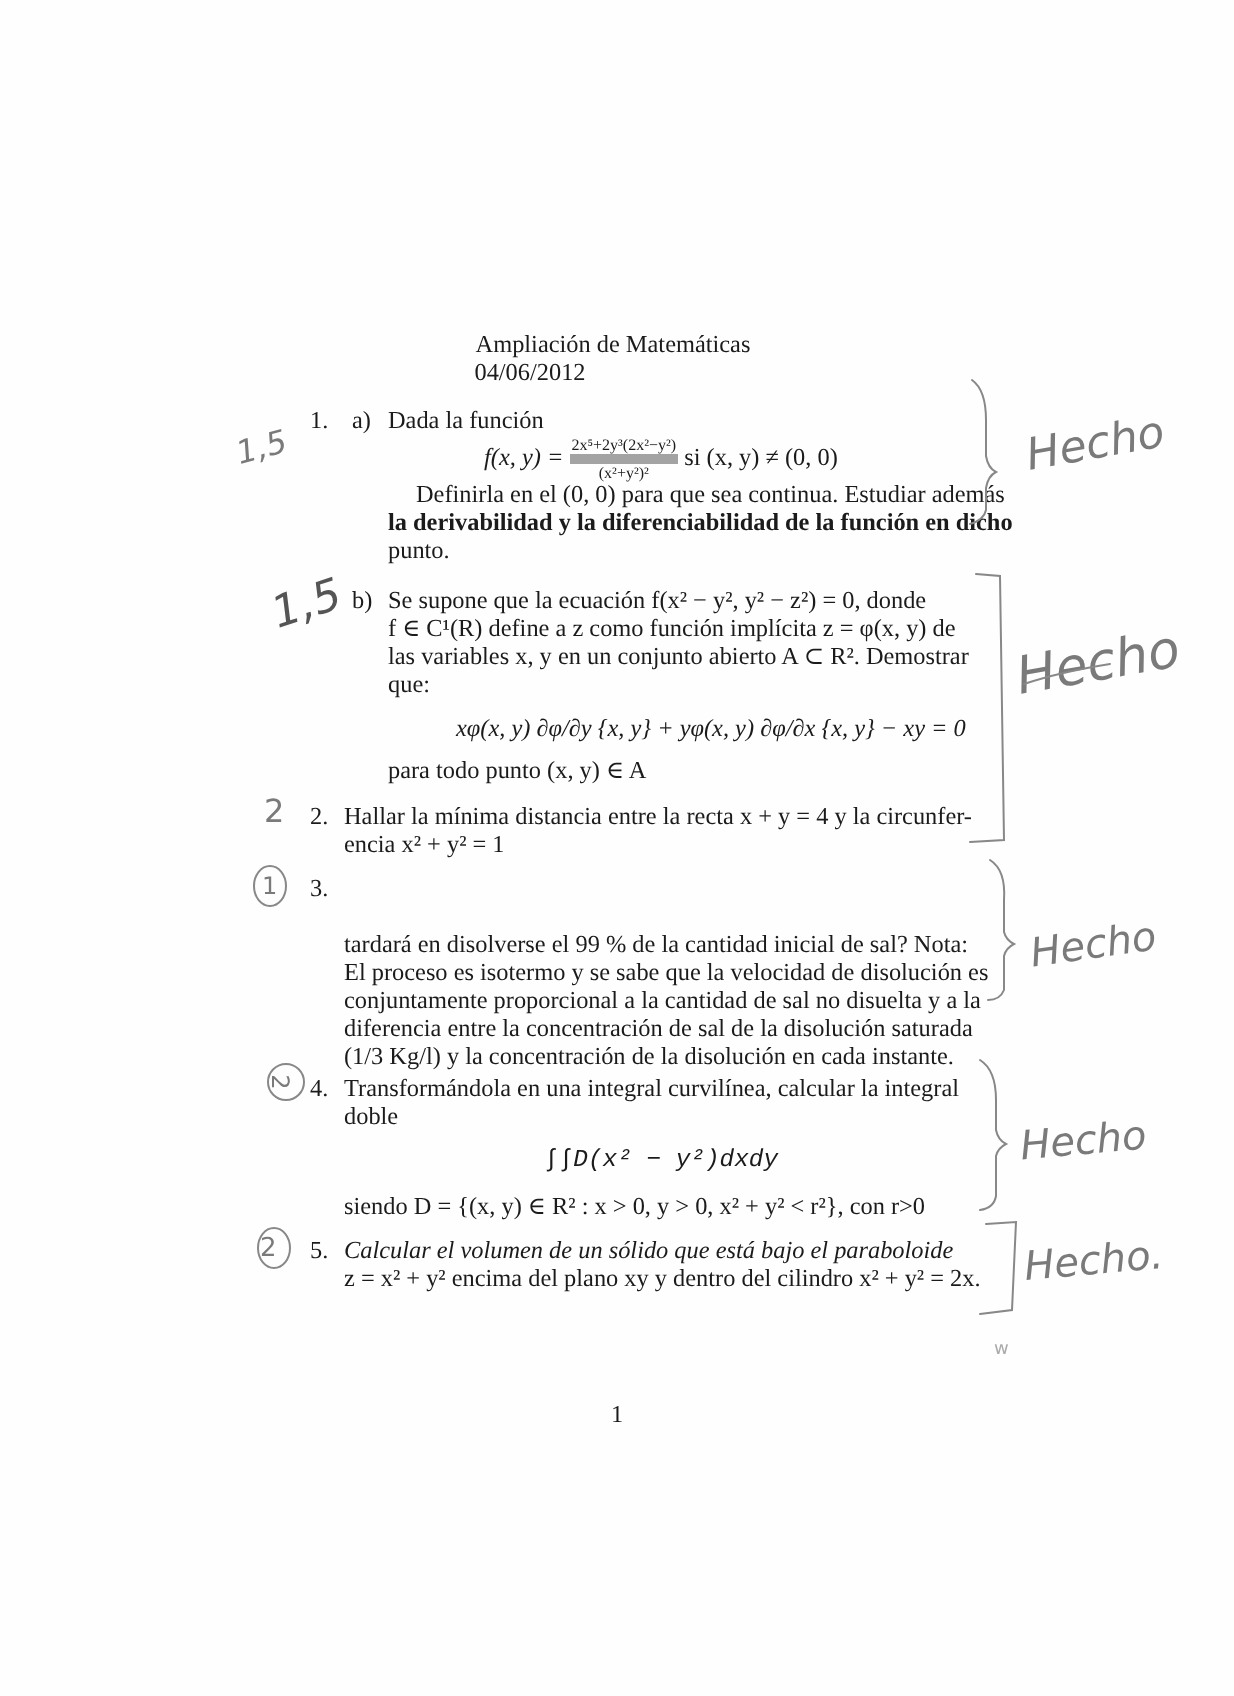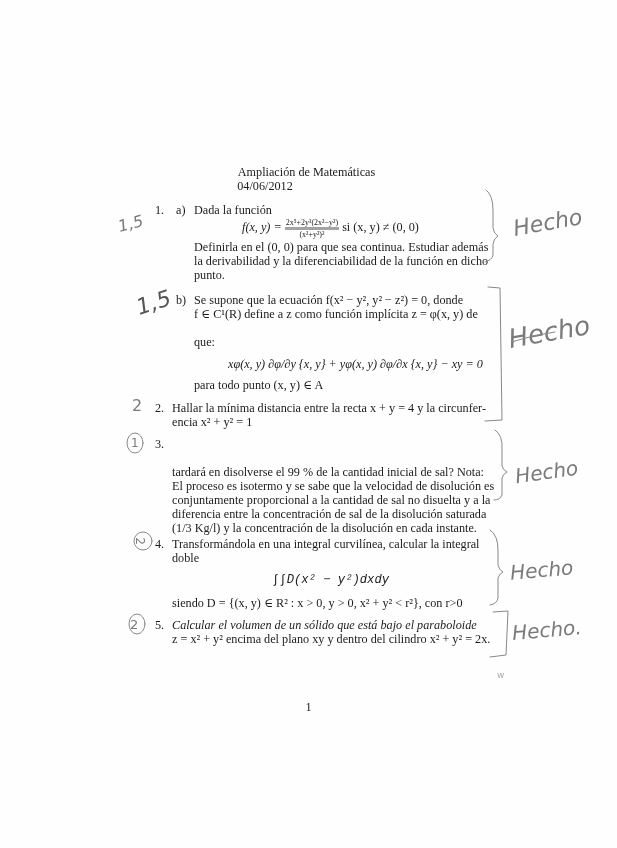--- a/index.html
+++ b/index.html
@@ -3,21 +3,21 @@
 <meta charset="utf-8">
 <style>
   html, body { margin:0; padding:0; }
   body { width:617px; height:848px; background:#fdfdfd; position:relative; overflow:hidden;
          font-family:"DejaVu Serif","Liberation Serif",serif; color:#1a1a1a; }
   .page { position:absolute; left:0; top:0; width:617px; height:848px; background:#fefefe; }
   .t { position:absolute; font-family:"Liberation Serif","DejaVu Serif",serif; font-size:12.2px; line-height:14.5px; white-space:nowrap; color:#1b1b1b; }
   .c { text-align:center; }
   .hand { position:absolute; font-family:"DejaVu Sans","Liberation Sans",sans-serif; color:#7a7a7a; font-style:italic; }
   .frac { display:inline-block; vertical-align:middle; text-align:center; font-size:8px; line-height:9px; }
-  .frac .n { display:block; border-bottom:3px solid #a3a3a3; padding:0 1px; }
+  .frac .n { display:block; border-bottom:5px solid #a3a3a3; padding:0 1px; }
   .frac .d { display:block; }
   svg.ann { position:absolute; left:0; top:0; }
 </style>
 </head>
 <body>
 
 <div class="page">
 
   <div class="t c" style="left:0;width:613px;top:165px;">Ampliación de Matemáticas</div>
   <div class="t c" style="left:0;width:530px;top:179px;">04/06/2012</div>
@@ -28,27 +28,28 @@
 
   <div class="t" style="left:242px;top:218px;">
     <span style="font-style:italic;">f(x, y) =</span>
     <span class="frac">
       <span class="n">2x⁵+2y³(2x²−y²)</span>
       <span class="d">(x²+y²)²</span>
     </span>
     <span>si (x, y) ≠ (0, 0)</span>
   </div>
 
-  <div class="t" style="left:194px;top:240px;text-align:right;">Definirla en el (0, 0) para que sea continua. Estudiar además</div>
-  <div class="t" style="left:194px;top:254px;">la derivabilidad y la diferenciabilidad de la función en dicho</div>
+  <div class="t" style="left:208px;top:240px;text-align:right;">Definirla en el (0, 0) para que sea continua. Estudiar además</div>
+  <div class="t" style="left:194px;top:254px;font-weight:bold;">la derivabilidad y la diferenciabilidad de la función en dicho</div>
   <div class="t" style="left:194px;top:268px;">punto.</div>
 
   <div class="t" style="left:176px;top:293px;">b)</div>
   <div class="t" style="left:194px;top:293px;">Se supone que la ecuación f(x² − y², y² − z²) = 0, donde</div>
   <div class="t" style="left:194px;top:307px;">f ∈ C¹(R) define a z como función implícita z = φ(x, y) de</div>
+  <div class="t" style="left:194px;top:321px;">las variables x, y en un conjunto abierto A ⊂ R². Demostrar</div>
   <div class="t" style="left:194px;top:335px;">que:</div>
   <div class="t" style="left:228px;top:357px;font-style:italic;">xφ(x, y) ∂φ/∂y {x, y} + yφ(x, y) ∂φ/∂x {x, y} − xy = 0</div>
   <div class="t" style="left:194px;top:378px;">para todo punto (x, y) ∈ A</div>
 
   <div class="t" style="left:155px;top:401px;">2.</div>
   <div class="t" style="left:172px;top:401px;">Hallar la mínima distancia entre la recta x + y = 4 y la circunfer-</div>
   <div class="t" style="left:172px;top:415px;">encia x² + y² = 1</div>
 
   <div class="t" style="left:155px;top:437px;">3.</div>
   <div class="t" style="left:172px;top:465px;">tardará en disolverse el 99 % de la cantidad inicial de sal? Nota:</div>

